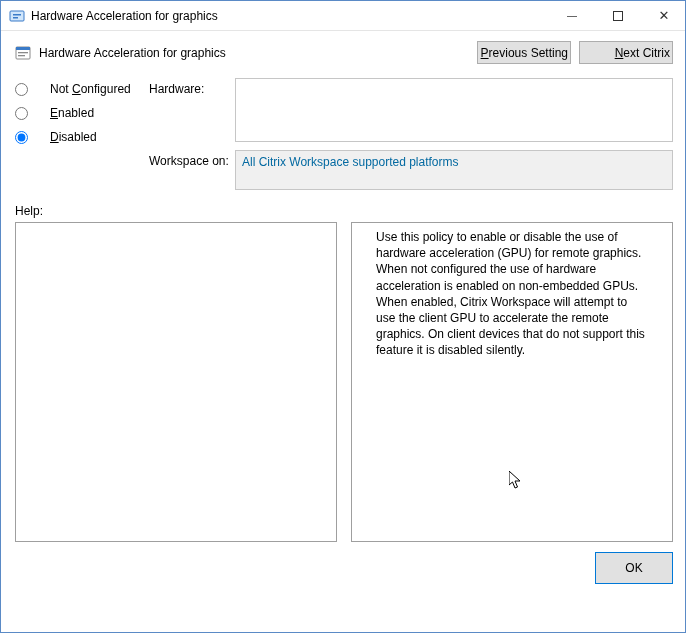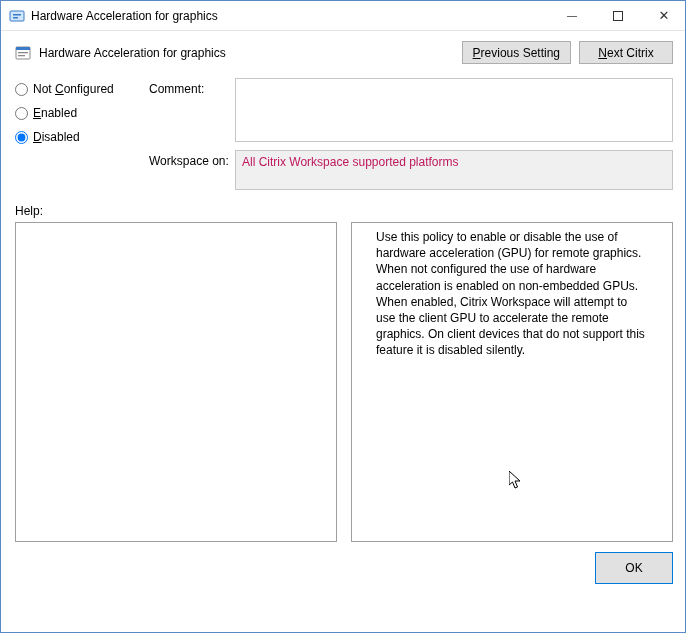--- a/index.html
+++ b/index.html
@@ -51,42 +51,43 @@
   }
   .header-row .hdr-icon {
     width:16px; height:16px;
     display:flex; align-items:center; justify-content:center;
   }
   .header-row .hdr-title { flex:0 0 auto; }
   .header-row .flex { flex:1 1 auto; }
   .nav-btn {
     height:23px;
     min-width:94px;
-    padding:0 10px;
+    padding:0 2px;
     border:1px solid #adadad;
     background:#e1e1e1;
     font: inherit;
     cursor:pointer;
+    text-align:right;
   }
   .nav-btn .mn { text-decoration: underline; }
 
   
   .upper {
     display:flex;
     gap: 14px;
   }
   .radios {
     width: 120px;
     display:flex;
     flex-direction:column;
     gap:10px;
     padding-top:4px;
   }
   .radio-row {
-    display:flex; align-items:center; gap:5px;
+    display:flex; align-items:center; gap:22px;
     cursor:pointer;
   }
   .radio-row input { margin:0; }
   .radio-row .mn { text-decoration: underline; }
 
   .fields {
     flex:1 1 auto;
     display:grid;
     grid-template-columns: 80px 1fr;
     row-gap: 8px;
@@ -102,21 +103,21 @@
     padding:4px;
     overflow-y:scroll;
   }
   .supported-box {
     height: 40px;
     border:1px solid #c6c6c6;
     background:#f0f0f0;
     font:inherit;
     padding:4px 6px;
     overflow-y:scroll;
-    color:#be185d;
+    color:#0369a1;
   }
 
   
   .labels-row {
     display:flex;
     margin-top:14px;
     gap:14px;
   }
   .labels-row > div { flex:1 1 0; }
   .panes-row {
@@ -217,21 +218,21 @@
         <input type="radio" name="state" style="">
         <span><span class="mn">E</span><span>nabled</span></span>
       </label>
       <label class="radio-row">
         <input type="radio" name="state" checked="" style="">
         <span><span class="mn">D</span><span>isabled</span></span>
       </label>
     </div>
 
     <div class="fields">
-      <div class="field-label">Comment:</div>
+      <div class="field-label">Hardware:</div>
       <textarea class="comment-box" style=""></textarea>
 
       <div class="field-label">Workspace on:</div>
       <div class="supported-box">All Citrix Workspace supported platforms</div>
     </div>
   </div>
 
   <div class="labels-row">
     <div>Help:</div>
   </div>

